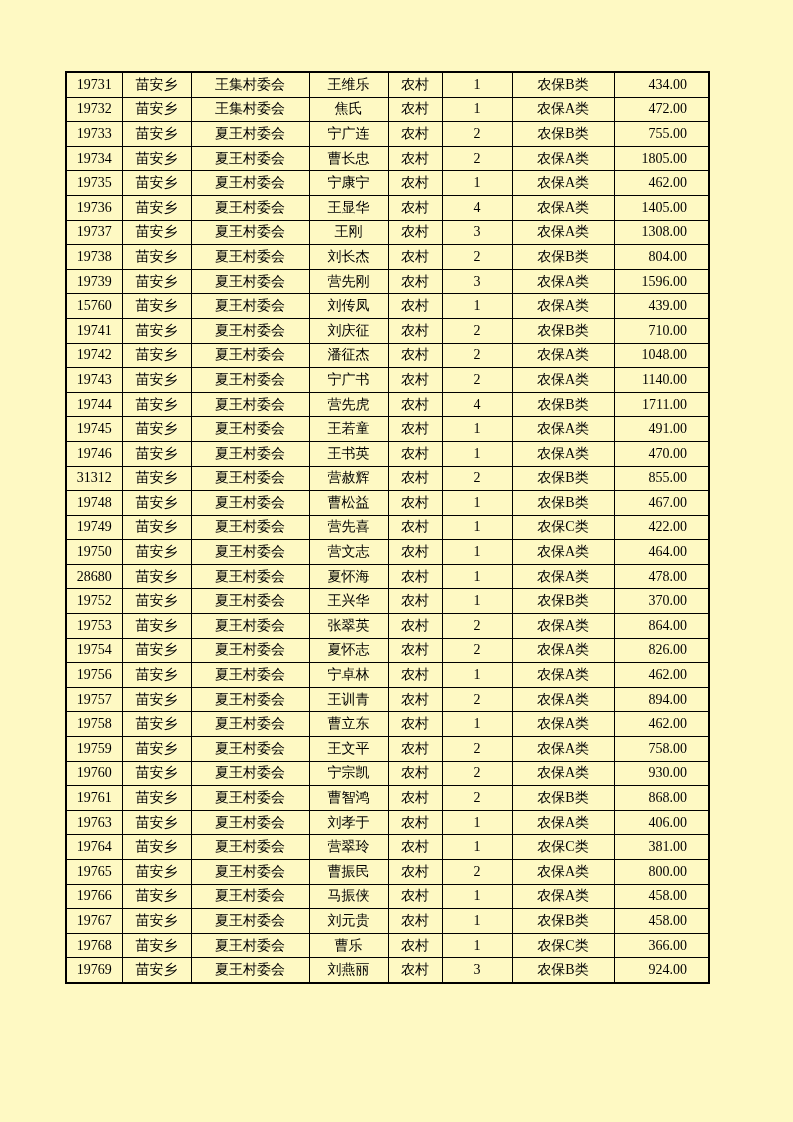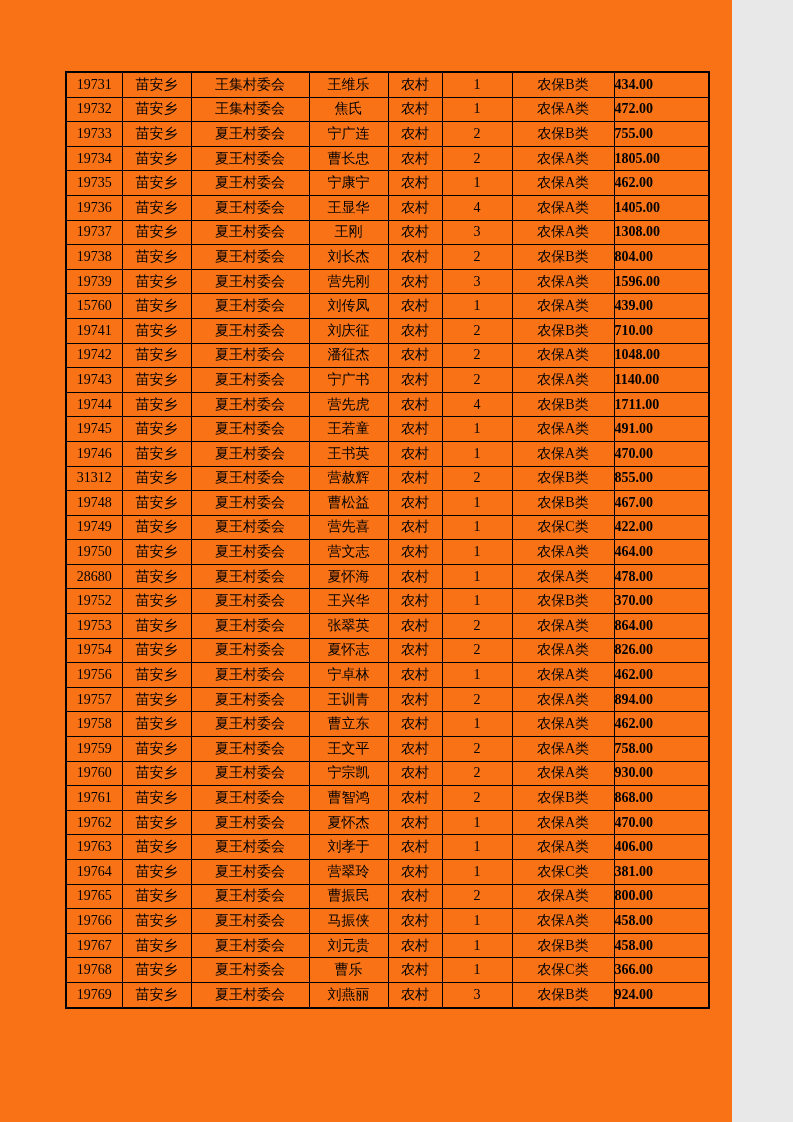--- a/index.html
+++ b/index.html
@@ -3,22 +3,22 @@
 <meta charset="utf-8">
 <style>
   html, body { margin: 0; padding: 0; }
   body {
     width: 793px; height: 1122px;
     background: #e8e8e8;
     font-family: "Liberation Serif", "DejaVu Serif", serif;
   }
   .page {
     position: relative;
-    width: 732px; height: 1122px;
-    background: #f97316;
+    width: 793px; height: 1122px;
+    background: #fef9c3;
     overflow: hidden;
   }
   table.payments {
     position: absolute;
     left: 65px; top: 71px;
     width: 643px;
     border-collapse: collapse;
     table-layout: fixed;
     border: 2px solid #000000;
     font-size: 14px;
@@ -28,23 +28,22 @@
     border: 1.4px solid #000000;
     height: 23.6px;
     padding: 0;
     text-align: center;
     vertical-align: middle;
     white-space: nowrap;
     overflow: hidden;
     line-height: 1;
   }
   table.payments td:last-child {
-    text-align: left;
-    padding-right: 13px;
-    font-weight: bold;
+    text-align: right;
+    padding-right: 21px;
   }
   col.c-id       { width: 56px; }
   col.c-township { width: 69px; }
   col.c-village  { width: 118px; }
   col.c-name     { width: 79px; }
   col.c-type     { width: 54px; }
   col.c-count    { width: 70px; }
   col.c-category { width: 102px; }
   col.c-amount   { width: 95px; }
 </style>
@@ -358,30 +357,20 @@
           <td>19761</td>
           <td>苗安乡</td>
           <td>夏王村委会</td>
           <td>曹智鸿</td>
           <td>农村</td>
           <td>2</td>
           <td>农保B类</td>
           <td>868.00</td>
         </tr>
         <tr>
-          <td>19762</td>
-          <td>苗安乡</td>
-          <td>夏王村委会</td>
-          <td>夏怀杰</td>
-          <td>农村</td>
-          <td>1</td>
-          <td>农保A类</td>
-          <td>470.00</td>
-        </tr>
-        <tr>
           <td>19763</td>
           <td>苗安乡</td>
           <td>夏王村委会</td>
           <td>刘孝于</td>
           <td>农村</td>
           <td>1</td>
           <td>农保A类</td>
           <td>406.00</td>
         </tr>
         <tr>

